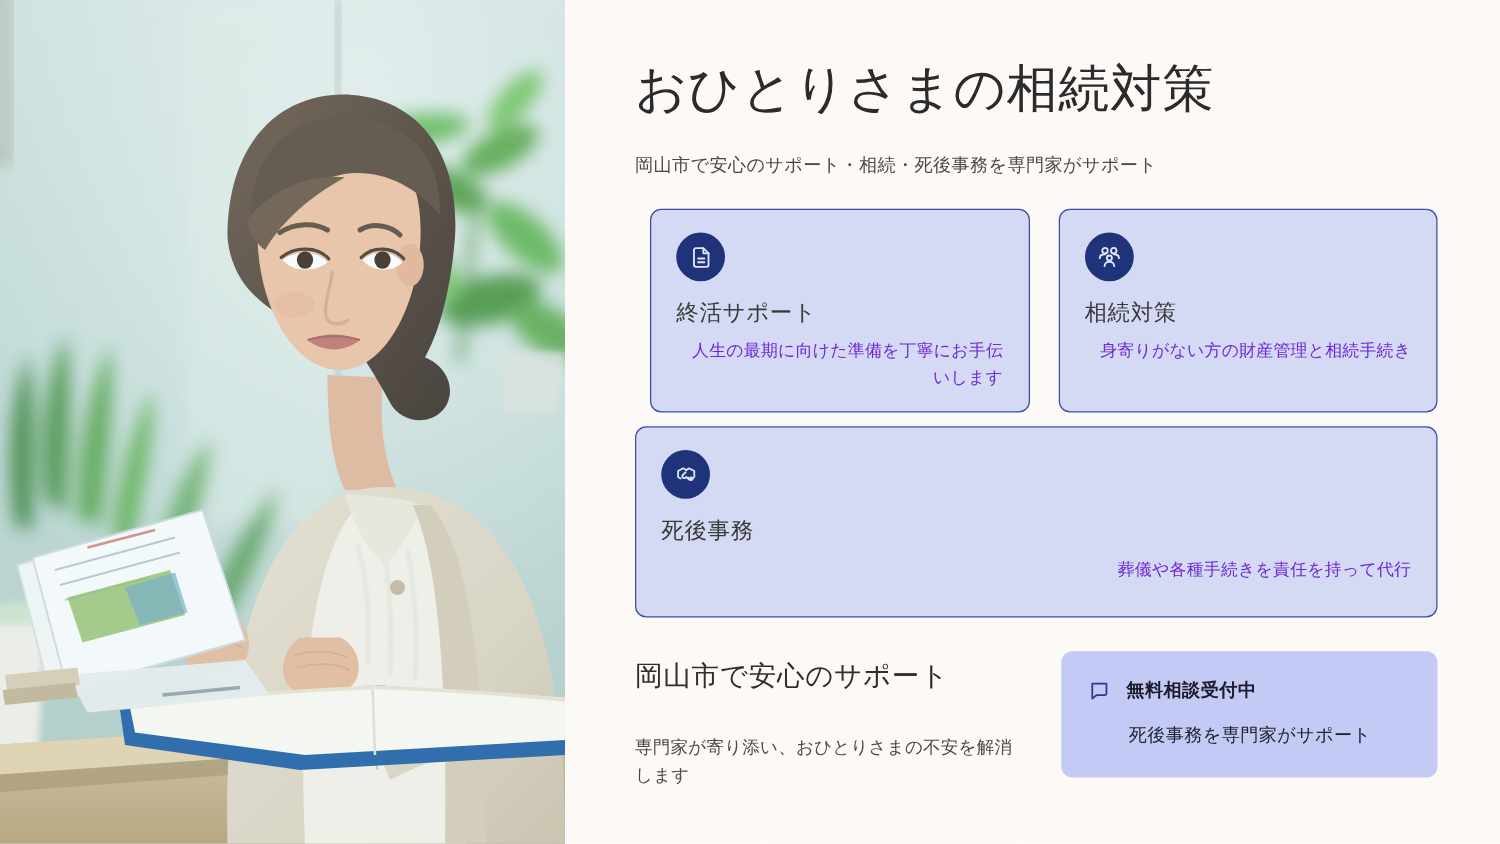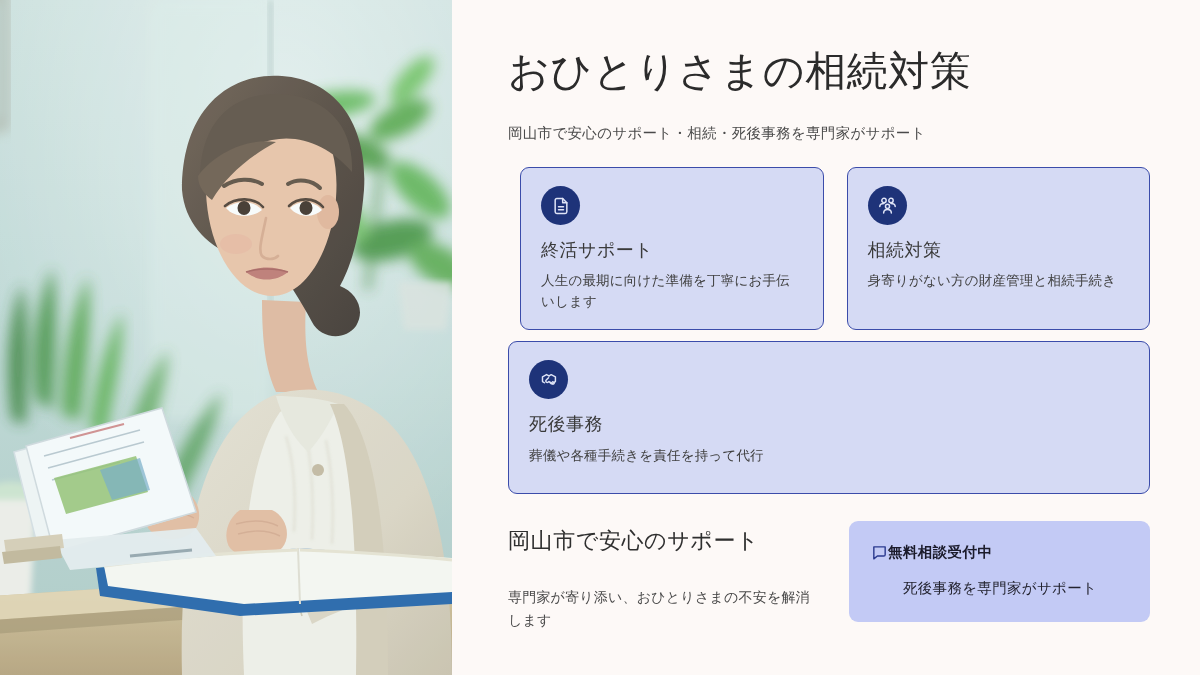--- a/index.html
+++ b/index.html
@@ -89,23 +89,24 @@
   .card-title {
     font-size: 18px;
     font-weight: 400;
     color: #3a3a3a;
     letter-spacing: 0.5px;
     line-height: 1.3;
     margin-bottom: 9px;
   }
   .card-desc {
     font-size: 13.5px;
-    color: #404040;
+    color: #6d28d9;
     line-height: 1.55;
     letter-spacing: 0.2px;
+    text-align: right;
   }
 
   .card-full .card-icon { margin-bottom: 14px; }
   .card-full { padding-bottom: 26px; }
 
   
   .bottom-row {
     margin-top: 27px;
     display: flex;
     gap: 26px;
@@ -131,20 +132,21 @@
   .cta-box {
     flex: 1 1 auto;
     background: #c3caf5;
     border-radius: 9px;
     padding: 22px 24px 24px 22px;
     min-height: 97px;
   }
   .cta-head {
     display: flex;
     align-items: center;
+    gap: 13px;
   }
   .cta-icon svg { display: block; }
   .cta-title {
     font-size: 14.5px;
     font-weight: bold;
     color: #1b1b2b;
     letter-spacing: 0.4px;
   }
   .cta-sub {
     margin-top: 17px;

